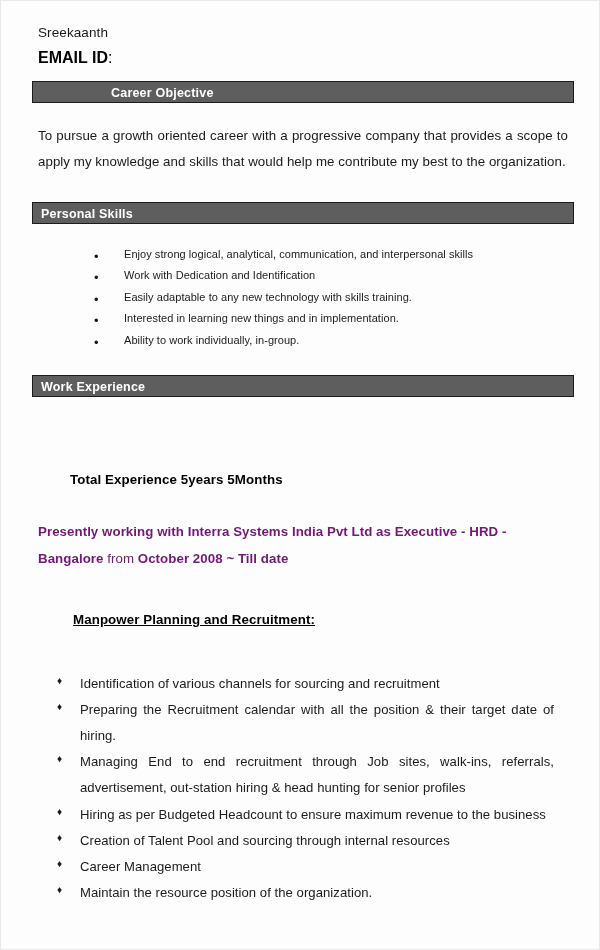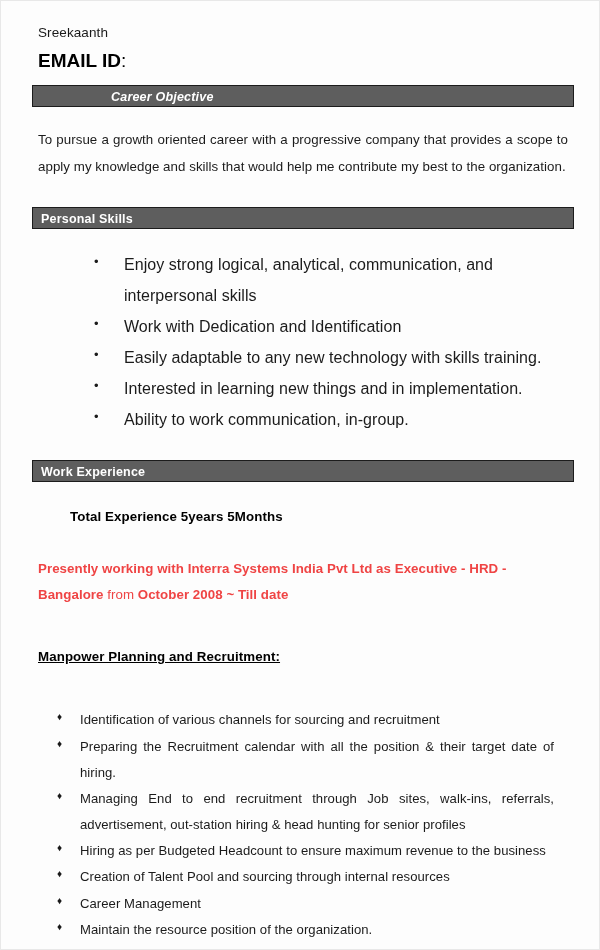--- a/index.html
+++ b/index.html
@@ -26,21 +26,21 @@
 
   
   .name {
     font-size: 13.5px;
     color: #1a1a1a;
     line-height: 1.55;
     letter-spacing: 0.1px;
     padding-left: 6px;
   }
   .emailid {
-    font-size: 19px;
+    font-size: 16px;
     color: #000;
     line-height: 1.55;
     padding-left: 6px;
     margin-top: 2px;
     font-weight: bold;
   }
   .emailid .colon { font-weight: normal; }
 
   
   .bar {
@@ -48,83 +48,85 @@
     border: 1px solid #1c1c1c;
     height: 22px;
     line-height: 22px;
     color: #ffffff;
     font-size: 12.5px;
     font-weight: bold;
     letter-spacing: 0.2px;
     box-sizing: border-box;
     margin: 0;
   }
-  .bar.centerish { padding-left: 78px; font-style: italic; }
+  .bar.centerish { padding-left: 78px; }
   .bar.leftish { padding-left: 8px; }
 
   
   .para {
     font-size: 13.3px;
     color: #1b1b1b;
     text-align: justify;
     line-height: 2.0;
     margin: 0;
     padding: 0 6px 0 6px;
     letter-spacing: 0.05px;
   }
 
   ul.skills {
     list-style: none;
     margin: 0;
     padding: 0;
   }
   ul.skills li {
     position: relative;
-    font-size: 16px;
+    font-size: 11px;
     color: #1b1b1b;
     line-height: 1.95;
     padding-left: 92px;
     letter-spacing: 0.05px;
   }
   ul.skills li::before {
     content: "\2022";
     position: absolute;
     left: 62px;
     font-size: 13px;
     color: #1b1b1b;
   }
 
   .totalexp {
     font-size: 13.3px;
     font-weight: bold;
     color: #000;
     padding-left: 38px;
     line-height: 1.7;
     letter-spacing: 0.1px;
+    margin-top: 48px;
   }
 
   .presently {
     font-size: 13.3px;
     font-weight: bold;
-    color: #ef4444;
+    color: #701a75;
     line-height: 2.0;
     padding: 0 6px 0 6px;
     letter-spacing: 0.05px;
   }
   .presently .reg { font-weight: normal; }
 
   .subhead {
     font-size: 13.3px;
     font-weight: bold;
     color: #000;
     text-decoration: underline;
     padding-left: 6px;
     line-height: 1.6;
     letter-spacing: 0.1px;
     display: inline-block;
+    margin-left: 35px;
   }
 
   ul.duties {
     list-style: none;
     margin: 16px;
     padding: 0;
   }
   ul.duties li {
     position: relative;
     font-size: 13.1px;
@@ -170,21 +172,21 @@
 
     <div class="bar leftish">Personal Skills</div>
 
     <div class="sp20"></div>
 
     <ul class="skills">
       <li>Enjoy strong logical, analytical, communication, and interpersonal skills</li>
       <li>Work  with Dedication and Identification</li>
       <li>Easily adaptable  to any new technology with skills training.</li>
       <li>Interested in learning new things and in implementation.</li>
-      <li>Ability to work communication, in-group.</li>
+      <li>Ability to work individually, in-group.</li>
     </ul>
 
     <div class="sp24"></div>
 
     <div class="bar leftish">Work Experience</div>
 
     <div class="sp24"></div>
 
     <div class="totalexp">Total Experience 5years 5Months</div>
 

